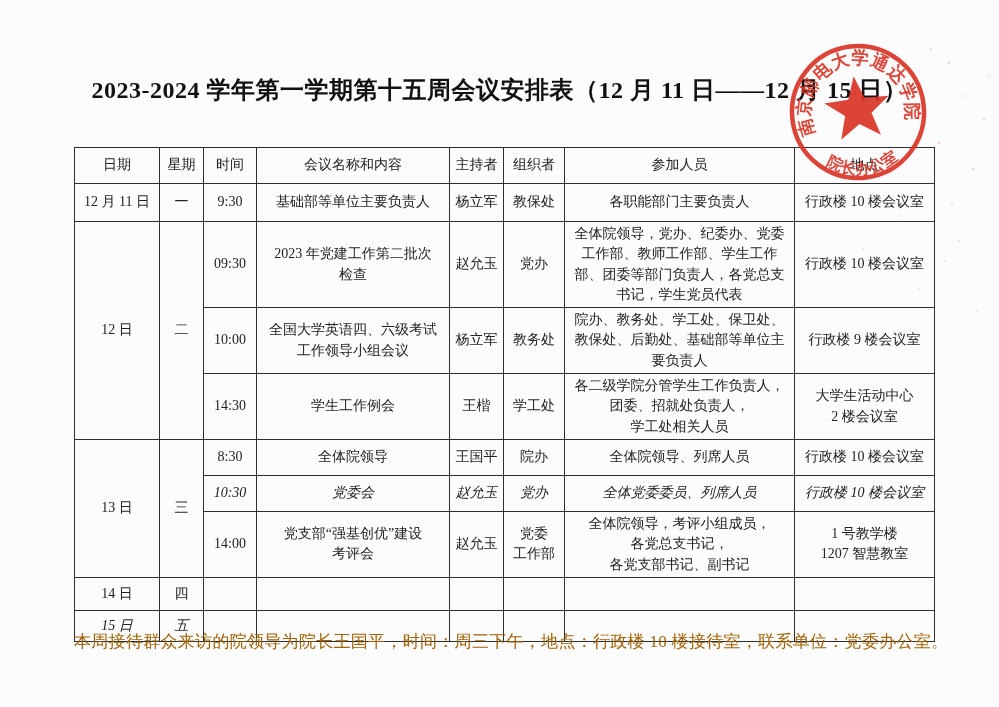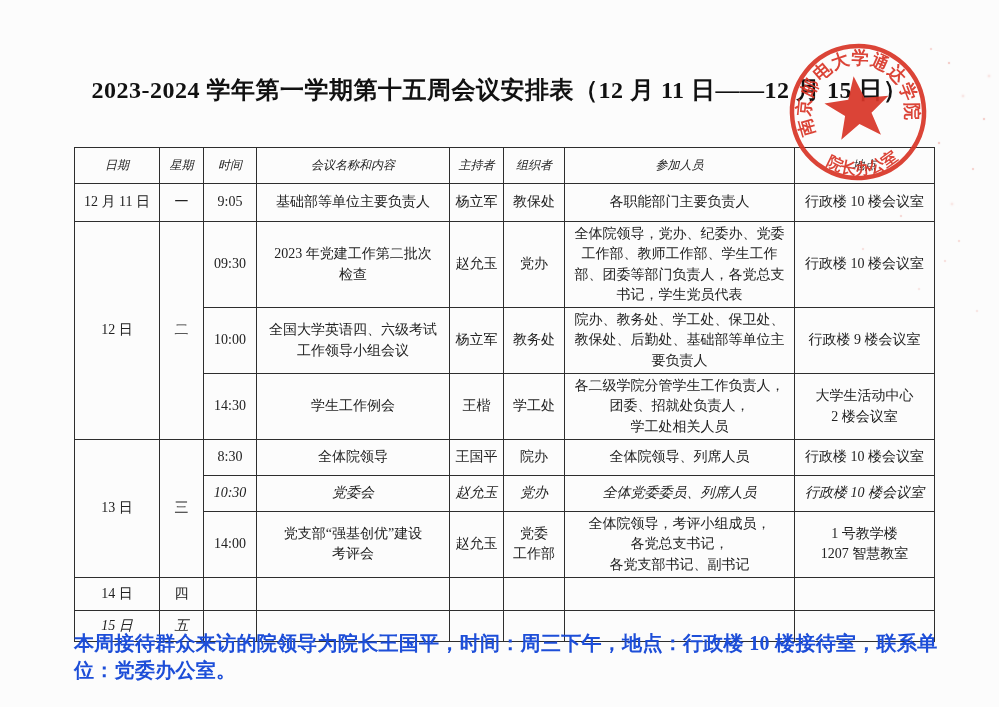--- a/index.html
+++ b/index.html
@@ -33,42 +33,41 @@
     color:#222;
   }
   table.schedule th, table.schedule td{
     border:1px solid #2e2e2e;
     text-align:center;
     vertical-align:middle;
     padding:2px 3px;
     font-weight:normal;
     line-height:1.45;
   }
-  table.schedule th{font-size:12px;font-style:italic;}
+  table.schedule th{font-size:14px;}
   .c-date,.c-time,.c-host{white-space:nowrap;}
   .c-name,.c-org,.c-part,.c-loc{white-space:pre-line;}
   .hr{height:36px;}
   .r0{height:38px;}
   .r1{height:77px;}
   .r2{height:62px;}
   .r3{height:60px;}
   .r4{height:36px;}
   .r5{height:36px;font-style:italic;}
   .r6{height:66px;}
   .r7{height:33px;padding-left:26px;}
   .r8{height:31px;font-style:italic;}
 
   .doc-footer{
     position:absolute;
     left:74px;top:630px;
     width:900px;
-    font-size:20px;
-    color:#1d4ed8;
+    font-size:17px;
+    color:#a16207;
     letter-spacing:0.3px;
-    font-weight:bold;
   }
 
   .stamp{
     position:absolute;
     left:768px;top:20px;
     width:180px;height:180px;
     opacity:0.92;
     pointer-events:none;
   }
 
@@ -119,21 +118,21 @@
           <th>主持者</th>
           <th>组织者</th>
           <th>参加人员</th>
           <th>地点</th>
         </tr>
     </thead>
     <tbody>
         <tr class="r0">
           <td class="c-date">12 月 11 日</td>
           <td class="c-week">一</td>
-          <td class="c-time">9:05</td>
+          <td class="c-time">9:30</td>
           <td class="c-name">基础部等单位主要负责人</td>
           <td class="c-host">杨立军</td>
           <td class="c-org">教保处</td>
           <td class="c-part">各职能部门主要负责人</td>
           <td class="c-loc">行政楼 10 楼会议室</td>
         </tr>
         <tr class="r1">
           <td class="c-date" rowspan="3">12 日</td>
           <td class="c-week" rowspan="3">二</td>
           <td class="c-time">09:30</td>

